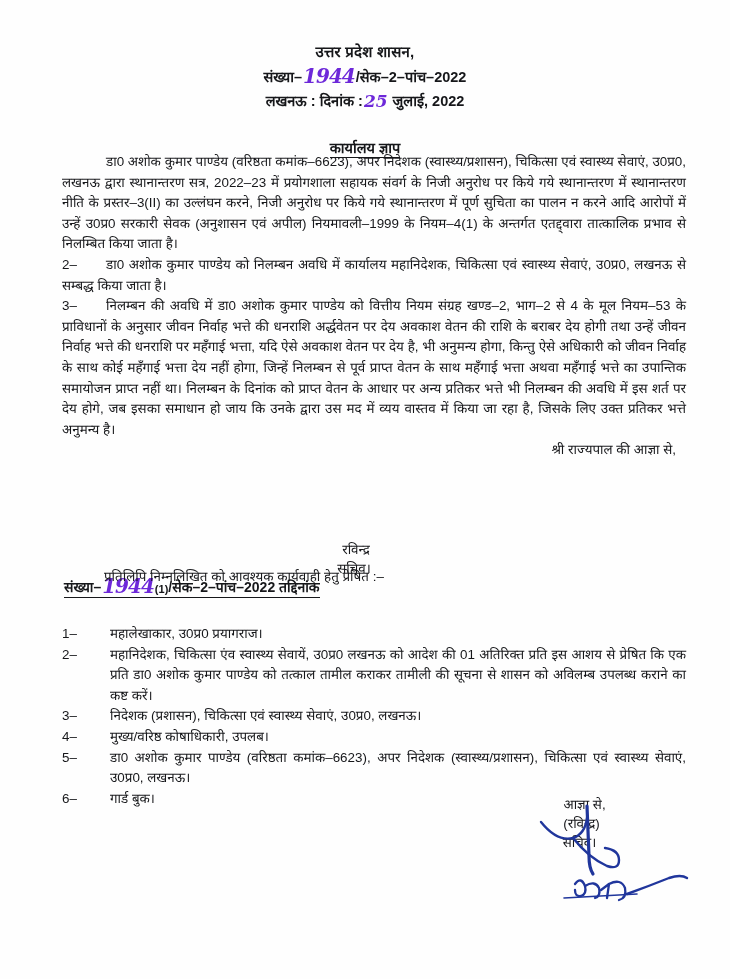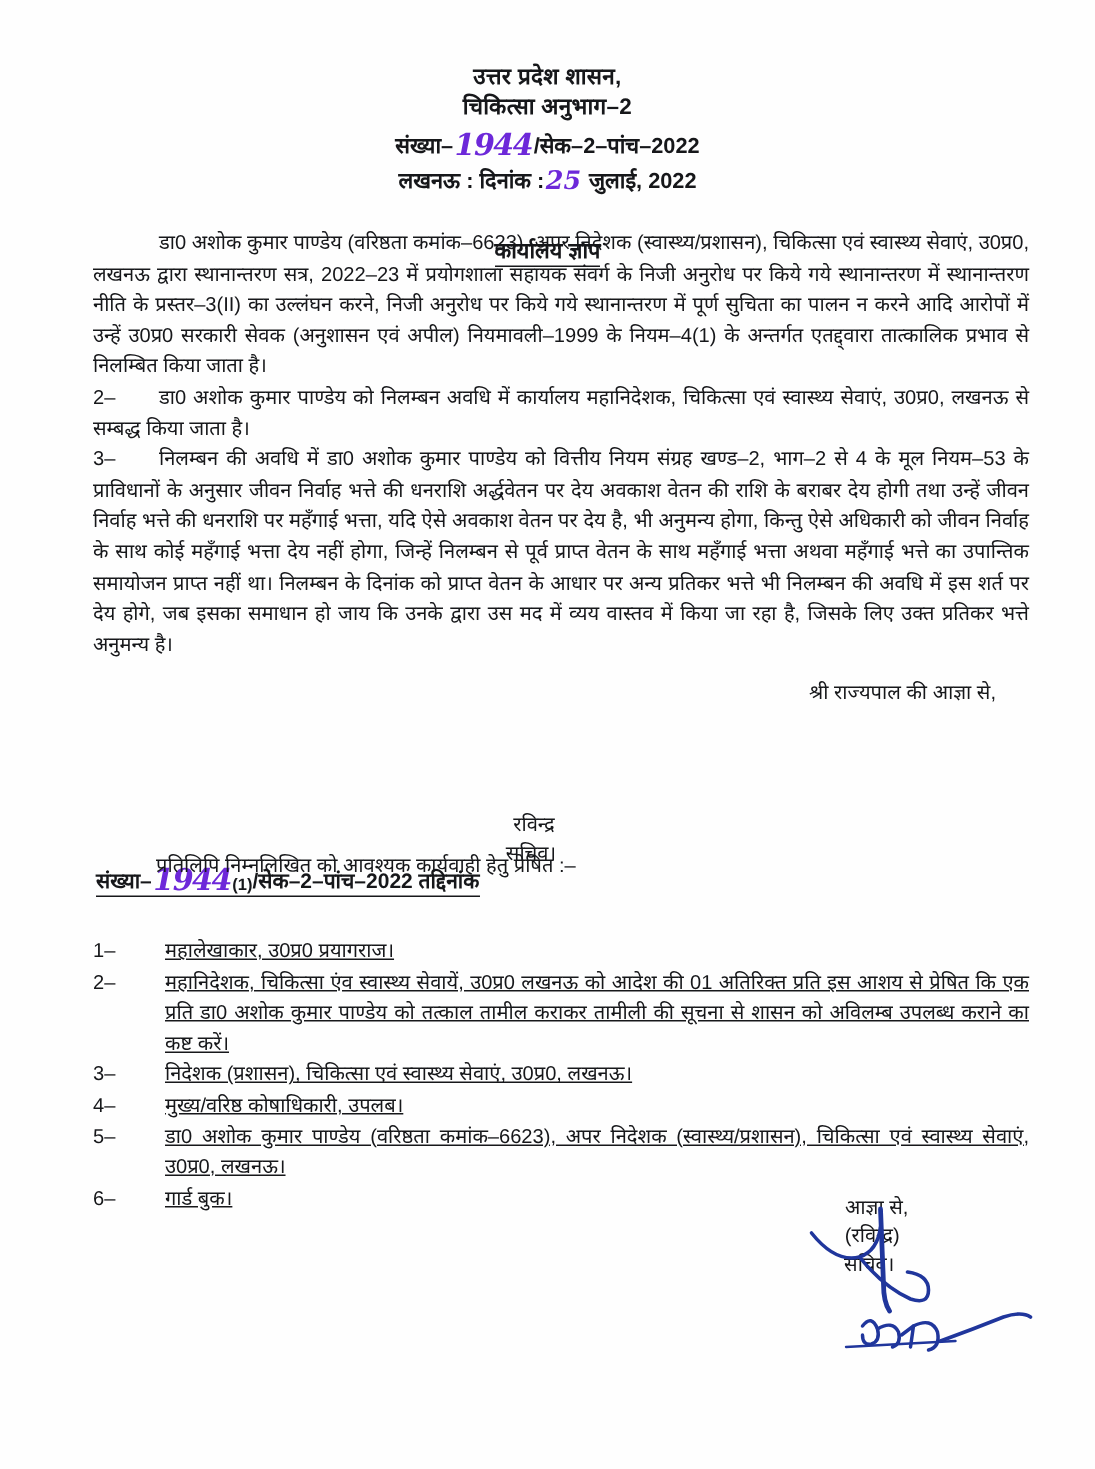--- a/index.html
+++ b/index.html
@@ -82,21 +82,21 @@
     text-indent: 0;
   }
   .num {
     display: inline-block;
     width: 44px;
   }
   .closing-right {
     text-align: right;
     font-size: 13.4px;
     line-height: 20.6px;
-    margin: 12px;
+    margin: 0;
     padding-right: 10px;
   }
 
   
   .sig-one {
     position: absolute;
     left: 0; right: 0;
     top: 540px;
     text-align: center;
     font-size: 13.4px;
@@ -141,21 +141,20 @@
     align-items: flex-start;
   }
   .copy-list .idx {
     flex: 0 0 48px;
     white-space: nowrap;
   }
   .copy-list .txt {
     flex: 1 1 auto;
     text-align: justify;
     text-justify: inter-word;
-    text-decoration: underline;
   }
 
   
   .sig-two {
     position: absolute;
     right: 44px;
     top: 795px;
     width: 215px;
     text-align: center;
     font-size: 13.4px;
@@ -174,21 +173,20 @@
     pointer-events: none;
   }
 </style>
 </head>
 <body>
 
 <div class="page">
 
   <div class="doc-header">
     <div class="org-line">उत्तर प्रदेश शासन,</div>
-    <div class="org-line">चिकित्सा अनुभाग–2</div>
     <div class="ref-line"><span>संख्या–</span><span class="ink">1944</span><span>/सेक–2–पांच–2022</span></div>
     <div class="ref-line"><span>लखनऊ : दिनांक :</span><span class="ink small">25</span>&nbsp;<span>जुलाई, 2022</span></div>
   </div>
 
   <div class="memo-title"><span>कार्यालय ज्ञाप</span></div>
 
   <div class="body-wrap">
     <p class="para"><span>डा0 अशोक कुमार पाण्डेय (वरिष्ठता कमांक–6623), अपर निदेशक (स्वास्थ्य/प्रशासन), चिकित्सा एवं स्वास्थ्य सेवाएं, उ0प्र0, लखनऊ द्वारा स्थानान्तरण सत्र, 2022–23 में प्रयोगशाला सहायक संवर्ग के निजी अनुरोध पर किये गये स्थानान्तरण में स्थानान्तरण नीति के प्रस्तर–3(II) का उल्लंघन करने, निजी अनुरोध पर किये गये स्थानान्तरण में पूर्ण सुचिता का पालन न करने आदि आरोपों में उन्हें उ0प्र0 सरकारी सेवक (अनुशासन एवं अपील) नियमावली–1999 के नियम–4(1) के अन्तर्गत एतद्द्वारा तात्कालिक प्रभाव से निलम्बित किया जाता है।</span></p>
     <p class="para numbered"><span class="num">2–</span><span>डा0 अशोक कुमार पाण्डेय को निलम्बन अवधि में कार्यालय महानिदेशक, चिकित्सा एवं स्वास्थ्य सेवाएं, उ0प्र0, लखनऊ से सम्बद्ध किया जाता है।</span></p>
     <p class="para numbered"><span class="num">3–</span><span>निलम्बन की अवधि में डा0 अशोक कुमार पाण्डेय को वित्तीय नियम संग्रह खण्ड–2, भाग–2 से 4 के मूल नियम–53 के प्राविधानों के अनुसार जीवन निर्वाह भत्ते की धनराशि अर्द्धवेतन पर देय अवकाश वेतन की राशि के बराबर देय होगी तथा उन्हें जीवन निर्वाह भत्ते की धनराशि पर महँगाई भत्ता, यदि ऐसे अवकाश वेतन पर देय है, भी अनुमन्य होगा, किन्तु ऐसे अधिकारी को जीवन निर्वाह के साथ कोई महँगाई भत्ता देय नहीं होगा, जिन्हें निलम्बन से पूर्व प्राप्त वेतन के साथ महँगाई भत्ता अथवा महँगाई भत्ते का उपान्तिक समायोजन प्राप्त नहीं था। निलम्बन के दिनांक को प्राप्त वेतन के आधार पर अन्य प्रतिकर भत्ते भी निलम्बन की अवधि में इस शर्त पर देय होगे, जब इसका समाधान हो जाय कि उनके द्वारा उस मद में व्यय वास्तव में किया जा रहा है, जिसके लिए उक्त प्रतिकर भत्ते अनुमन्य है।</span></p>

